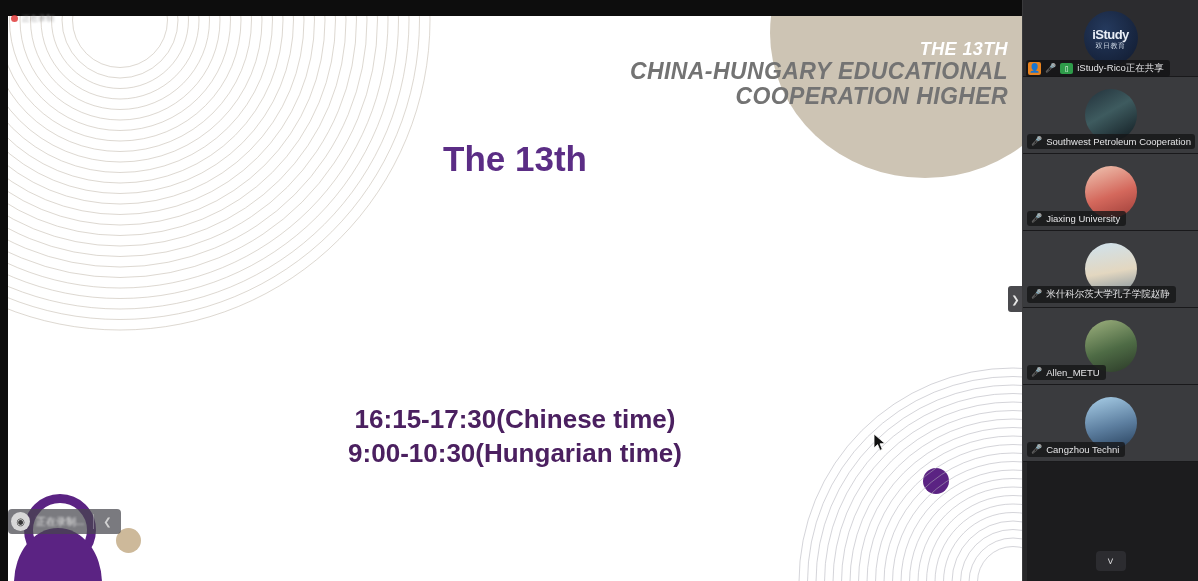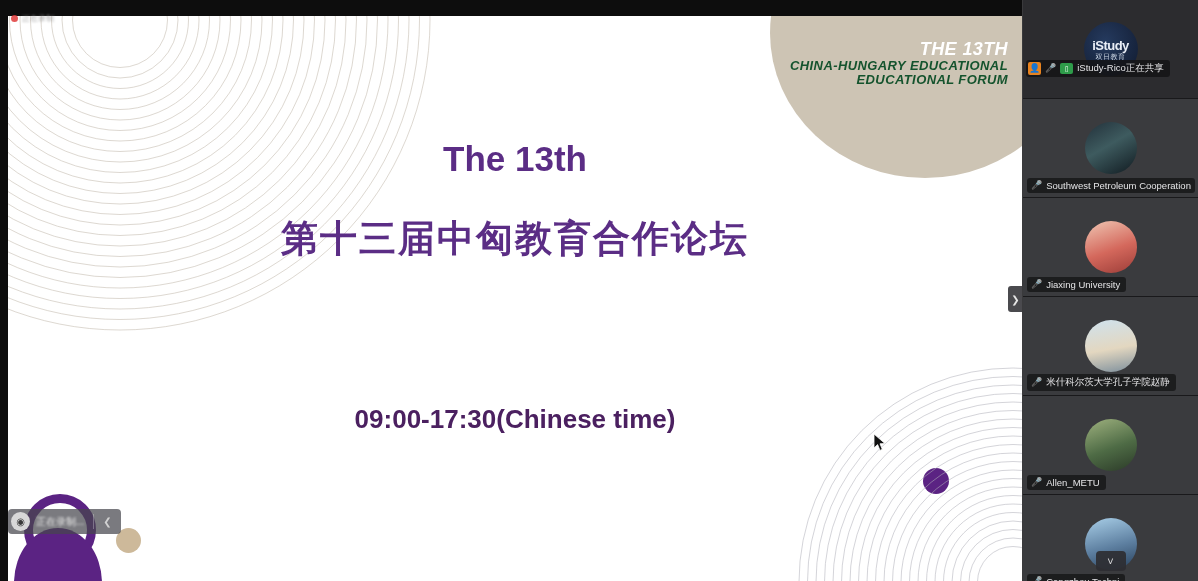--- a/index.html
+++ b/index.html
@@ -60,21 +60,21 @@
     width: 26px; height: 26px; border-radius: 50%; background: #5b2383;
   }
 
   
   #slide-header {
     position: absolute; right: 14px; top: 24px;
     text-align: right; line-height: 1.08;
     font-style: italic; font-weight: bold; letter-spacing: 0.4px;
   }
   #slide-header .hdr-sm   { font-size: 18px; color: #ffffff; }
-  #slide-header .hdr-lg   { font-size: 13px; color: #14532d; }
+  #slide-header .hdr-lg   { font-size: 23px; color: #737373; }
   #slide-header .hdr-tiny { font-size: 13px; color: #ffffff; }
 
   
   #title-block {
     position: absolute; left: 0; right: 0; top: 122px; text-align: center;
   }
   #title-en-1, #title-en-2 {
     color: #5b2d85; font-size: 35px; font-weight: bold; line-height: 1.18;
   }
   #title-zh {
@@ -133,21 +133,21 @@
     color: #e6e6e6; font-size: 10px; z-index: 6;
   }
 
   
   #sidebar {
     width: 176px; height: 581px; background: #1c1c1e;
     border-left: 1px solid #3a3a3c;
     display: flex; flex-direction: column; position: relative;
   }
   .tile {
-    position: relative; width: 100%; height: 99px;
+    position: relative; width: 100%; height: 77px;
     background: #3a3b3e; border-bottom: 1px solid #19191b;
     display: flex; align-items: center; justify-content: center;
     overflow: hidden; flex: none;
   }
   .tile.logo-tile { background: #2c2c2f; }
   .avatar {
     width: 52px; height: 52px; border-radius: 50%;
     background: #6c6c72; overflow: hidden; position: relative;
   }
   .avatar.av-a { background: linear-gradient(150deg,#22303a 0%,#3e5b5f 45%,#101a20 100%); }
@@ -247,30 +247,30 @@
           <div class="ring" style="width: 579px; height: 579px;"></div>
           <div class="ring" style="width: 600px; height: 600px;"></div>
           <div class="ring" style="width: 621px; height: 621px;"></div>
         </div>
 
       <div id="beige-blob"></div>
 
       <div id="slide-header">
         <div class="hdr-sm">THE 13TH</div>
         <div class="hdr-lg">CHINA-HUNGARY EDUCATIONAL</div>
-        <div class="hdr-lg">EDUCATIONAL FORUM</div>
+        <div class="hdr-lg">COOPERATION HIGHER</div>
       </div>
 
       <div id="title-block">
         <div id="title-en-1">The 13th</div>
-        <div id="title-zh">第十三届中匈教育合作论坛</div>
       </div>
 
       <div id="time-block">
-        <div>09:00-17:30(Chinese time)</div>
+        <div>16:15-17:30(Chinese time)</div>
+        <div>9:00-10:30(Hungarian time)</div>
       </div>
 
       <div id="purple-ring"></div>
       <div id="purple-blob"></div>
       <div id="beige-dot"></div>
       <div id="purple-dot"></div>
       <div class="rings" id="rings-br">
           <div class="ring" style="width: 72px; height: 72px;"></div>
           <div class="ring" style="width: 89px; height: 89px;"></div>
           <div class="ring" style="width: 106px; height: 106px;"></div>

